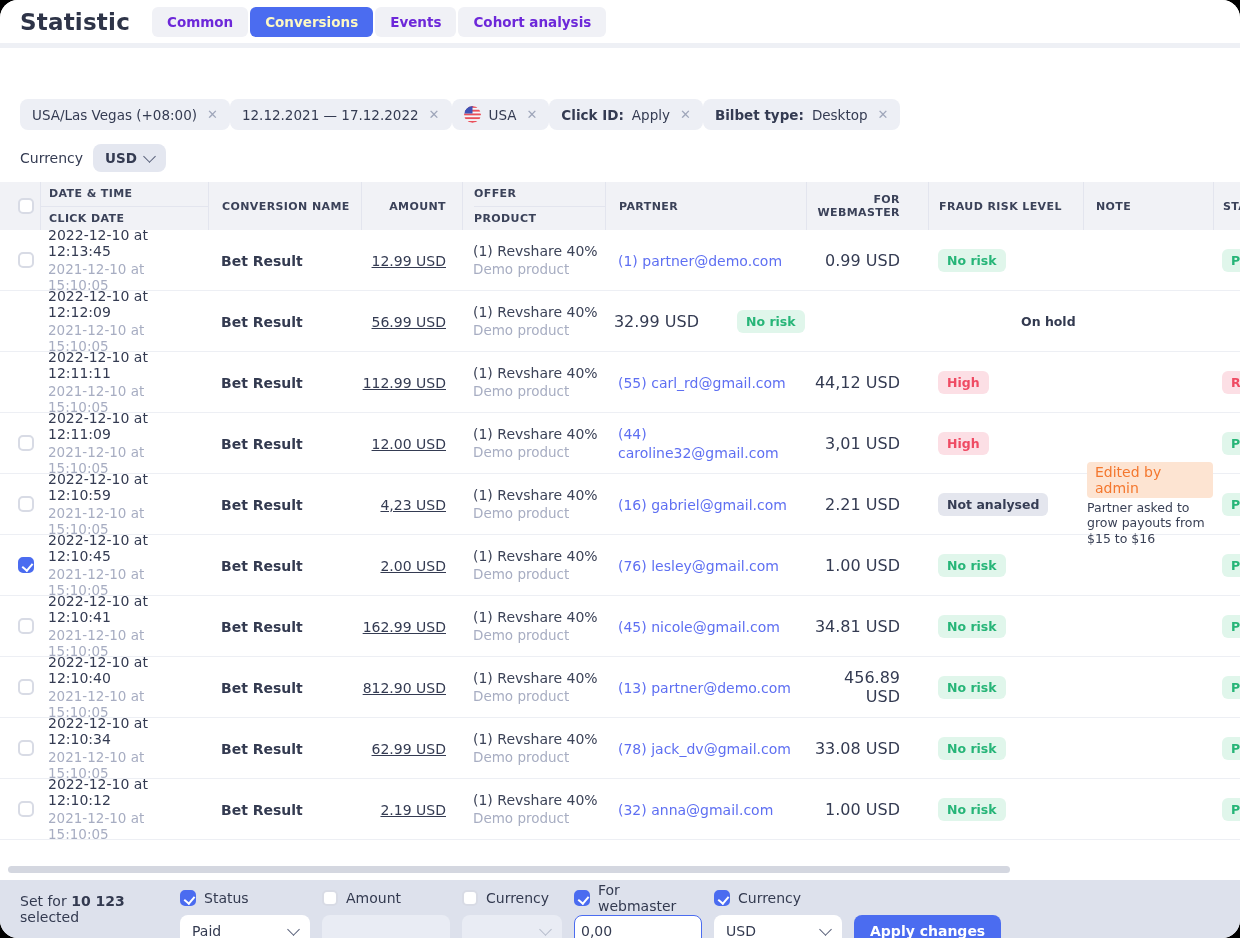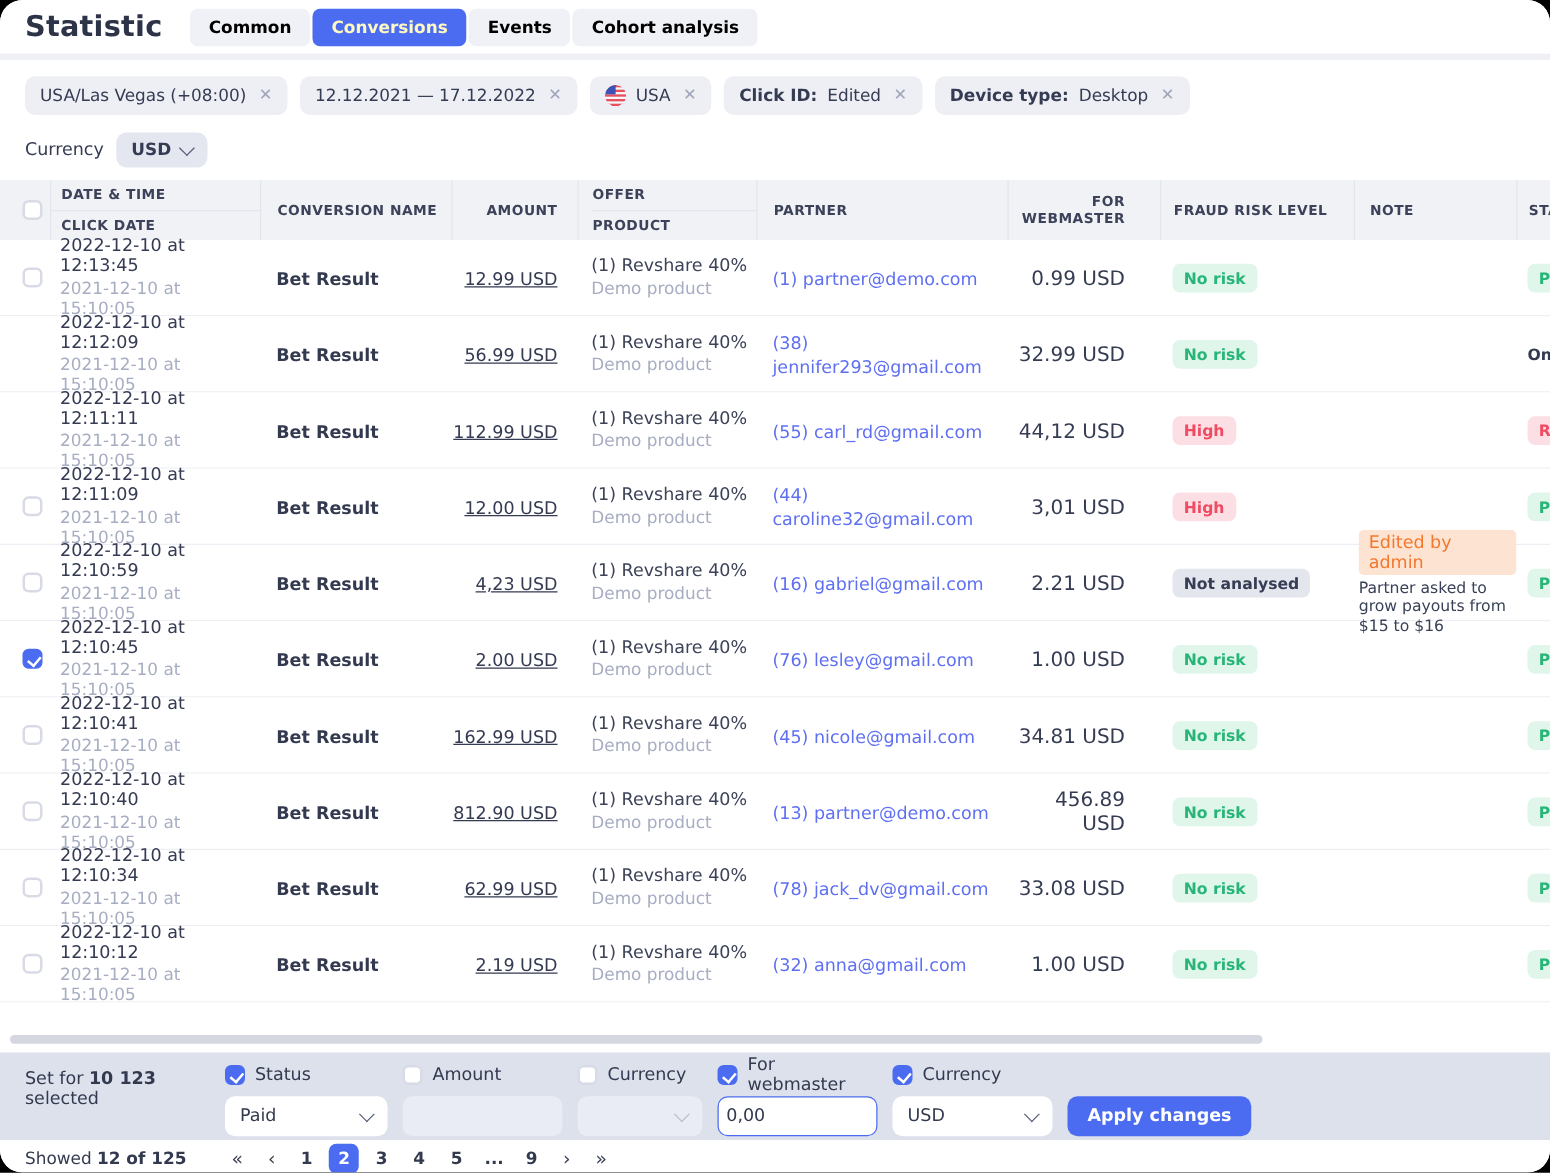--- a/index.html
+++ b/index.html
@@ -3,26 +3,26 @@
 <meta charset="utf-8">
 <style>
   html,body{margin:0;padding:0;background:#000;}
   body{font-family:"DejaVu Sans","Liberation Sans",sans-serif;-webkit-font-smoothing:antialiased;}
   .app{position:relative;width:1240px;height:938px;background:#fff;border-radius:18px;overflow:hidden;color:#343b52;}
 
   
   .hdr{display:flex;align-items:center;height:43px;padding:0 20px;background:#fff;}
   .title{font-size:23px;font-weight:800;color:#2e3448;letter-spacing:.2px;margin-right:22px;}
   .tabs{display:flex;gap:2px;}
-  .tab{padding:7px 15px;background:#f0f1f6;border-radius:6px;font-size:13.5px;font-weight:700;color:#000000;cursor:pointer;}
+  .tab{padding:7px 15px;background:#f0f1f6;border-radius:6px;font-size:13.5px;font-weight:700;color:#6d28d9;cursor:pointer;}
   .tab.active{background:#4b6cf0;color:#fef9c3;}
   .hdr-sep{height:5px;background:#eef0f5;}
 
   
-  .chips{display:flex;gap:10px;padding:13px 20px 12px 20px;background:#fff;}
+  .chips{display:flex;padding:13px 20px 12px 20px;background:#fff;margin-top:38px;}
   .chip{display:flex;align-items:center;gap:8px;background:#edeff5;border-radius:8px;padding:7px 12px;font-size:13.5px;color:#343b52;}
   .chip .pre{font-weight:700;}
   .chip .x{color:#9fa6ba;font-size:13px;cursor:pointer;line-height:1;margin-left:2px;}
   .flag{width:17px;height:17px;border-radius:50%;overflow:hidden;display:inline-block;flex:0 0 auto;}
 
   
   .curbar{display:flex;align-items:center;gap:10px;padding:2px 20px 10px 20px;font-size:14px;color:#343b52;}
   .curpill{display:flex;align-items:center;gap:8px;background:#e4e7f0;border-radius:8px;padding:6px 12px;font-size:13.5px;font-weight:600;cursor:pointer;}
   .chev{width:8px;height:8px;border-right:1.6px solid #565e78;border-bottom:1.6px solid #565e78;transform:rotate(45deg);margin-top:-4px;}
 
@@ -142,25 +142,25 @@
               <rect y="17.6" width="20" height="2.2"></rect>
             </g>
             <rect width="10" height="8.8" fill="#3f51b5"></rect>
           </g>
         </svg>
         <span>USA</span>
         <span class="x">✕</span>
       </div>
       <div class="chip">
         <span class="pre">Click ID:</span>
-        <span>Edited</span>
+        <span>Apply</span>
         <span class="x">✕</span>
       </div>
       <div class="chip">
-        <span class="pre">Device type:</span>
+        <span class="pre">Bilbet type:</span>
         <span>Desktop</span>
         <span class="x">✕</span>
       </div>
     </div>
 
   <div class="curbar">
     <span>Currency</span>
     <span class="curpill">
       <span>USD</span>
       <span class="chev"></span>
@@ -219,21 +219,20 @@
       <div class="dt2">2021-12-10 at 15:10:05</div>
     </div>
     <div class="c3"><span class="conv">Bet Result</span></div>
     <div class="c4"><span class="amt">56.99 USD</span></div>
     <div class="c5">
       <div>
                 <div class="off1">(1) Revshare 40%</div>
       <div class="off2">Demo product</div>
               </div>
     </div>
-    <div class="c6"><span class="plink">(38) jennifer293@gmail.com</span></div>
     <div class="c7"><span>32.99 USD</span></div>
     <div class="c8"><span class="badge risk-no-risk">No risk</span></div>
     <div class="c9"></div>
     <div class="c10"><span class="st st-hold">On hold</span></div>
   </div>
           <div class="row">
     <div class="c1"></div>
     <div class="c2" style="padding-left:8px;box-sizing:border-box">
       <div class="dt1">2022-12-10 at 12:11:11</div>
       <div class="dt2">2021-12-10 at 15:10:05</div>

